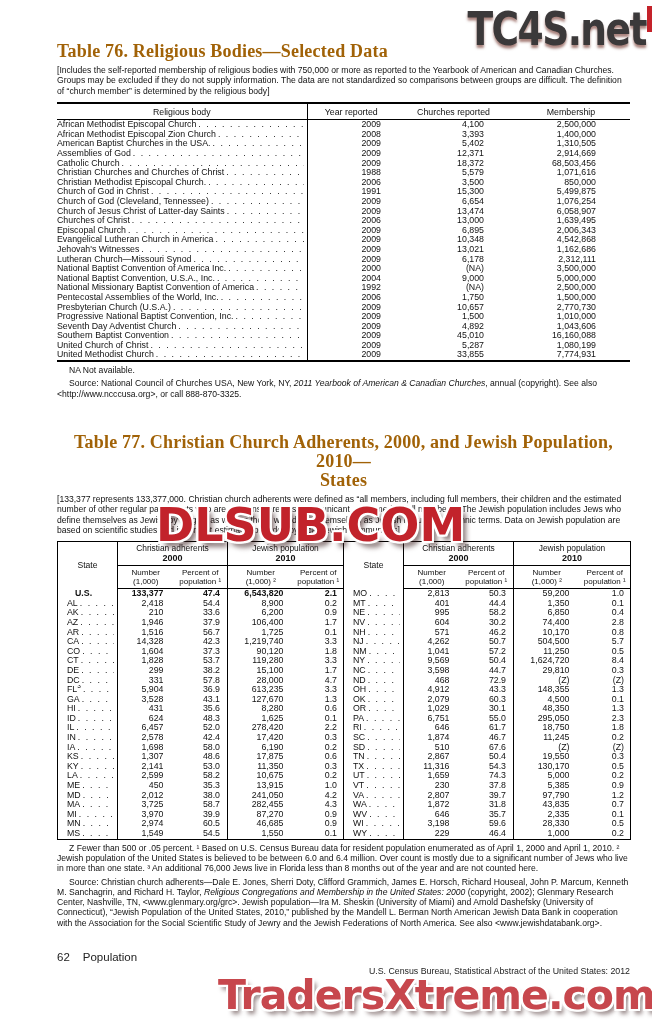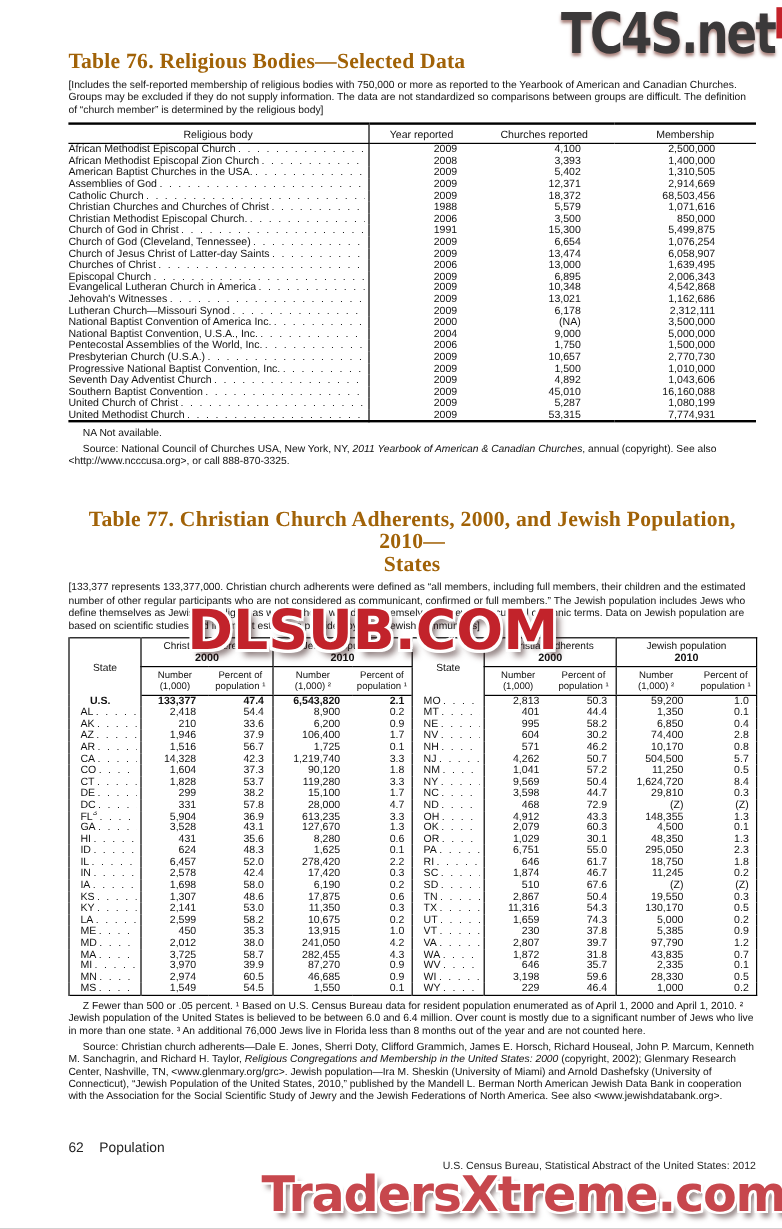--- a/index.html
+++ b/index.html
@@ -285,20 +285,31 @@
                 <span class="dots"></span>
               </div>
             </td>
             <td class="c-year num">2004</td>
             <td class="c-church num">9,000</td>
             <td class="c-mem num">5,000,000</td>
           </tr>
           <tr>
             <td class="c-name">
               <div class="lead">
+                <span class="lbl">National Missionary Baptist Convention of America</span>
+                <span class="dots"></span>
+              </div>
+            </td>
+            <td class="c-year num">1992</td>
+            <td class="c-church num">(NA)</td>
+            <td class="c-mem num">2,500,000</td>
+          </tr>
+          <tr>
+            <td class="c-name">
+              <div class="lead">
                 <span class="lbl">Pentecostal Assemblies of the World, Inc.</span>
                 <span class="dots"></span>
               </div>
             </td>
             <td class="c-year num">2006</td>
             <td class="c-church num">1,750</td>
             <td class="c-mem num">1,500,000</td>
           </tr>
           <tr>
             <td class="c-name">
@@ -356,21 +367,21 @@
             <td class="c-mem num">1,080,199</td>
           </tr>
           <tr>
             <td class="c-name">
               <div class="lead">
                 <span class="lbl">United Methodist Church</span>
                 <span class="dots"></span>
               </div>
             </td>
             <td class="c-year num">2009</td>
-            <td class="c-church num">53,315</td>
+            <td class="c-church num">33,855</td>
             <td class="c-mem num">7,774,931</td>
           </tr>
         </tbody>
     </table>
 
     <p class="fnote indent">NA Not available.</p>
     <p class="fnote srcp"><span>Source: National Council of Churches USA, New York, NY, </span><i>2011 Yearbook of American &amp; Canadian Churches</i><span>, annual (copyright). See also &lt;http://www.ncccusa.org&gt;, or call 888-870-3325.</span></p>
 
     <h1 class="t-title t77title">Table 77. Christian Church Adherents, 2000, and Jewish Population, 2010—
 States</h1>

